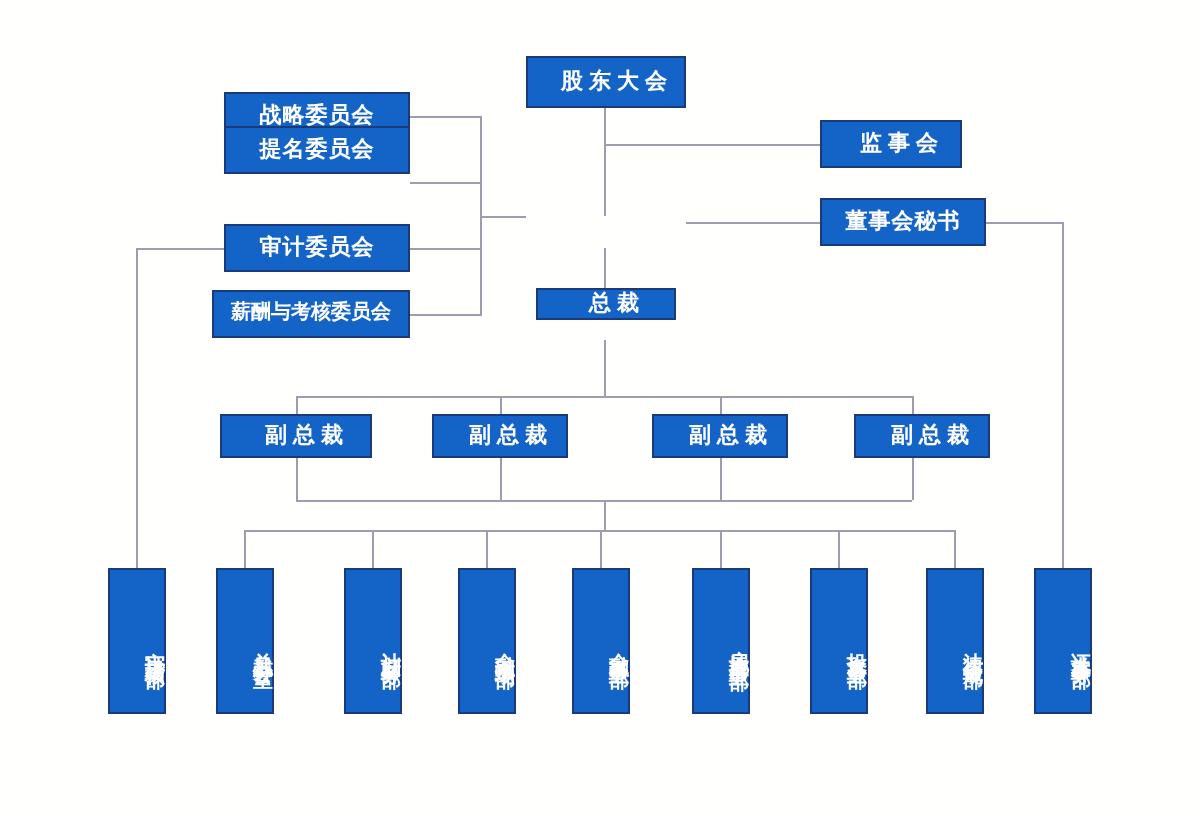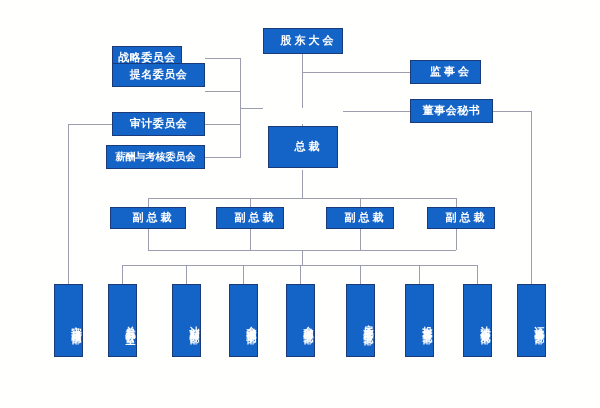--- a/index.html
+++ b/index.html
@@ -111,23 +111,23 @@
   <div class="line v" style="left:419px; top:265px; height:19px;"></div>
   <div class="line v" style="left:477px; top:265px; height:19px;"></div>
 
   <div class="node h-node spaced" style="left:263px; top:28px; width:80px; height:26px;">股东大会</div>
 
 
   <div class="node h-node spaced" style="left:410px; top:60px; width:71px; height:24px;">监事会</div>
 
   <div class="node h-node" style="left:410px; top:99px; width:83px; height:24px;">董事会秘书</div>
 
-  <div class="node h-node spaced" style="left:268px; top:126px; width:70px; height:42px;text-align:center;">总裁</div>
+  <div class="node h-node spaced" style="left:268px; top:144px; width:70px; height:16px;text-align:center;">总裁</div>
 
-  <div class="node h-node" style="left:112px; top:46px; width:70px; height:24px;">战略委员会</div>
+  <div class="node h-node" style="left:112px; top:46px; width:93px; height:24px;">战略委员会</div>
   <div class="node h-node" style="left:112px; top:63px; width:93px; height:24px;">提名委员会</div>
   <div class="node h-node wide-label" style="left:106px; top:145px; width:99px; height:24px;">薪酬与考核委员会</div>
   <div class="node h-node" style="left:112px; top:112px; width:93px; height:24px;">审计委员会</div>
 
   <div class="node h-node spaced" style="left:110px; top:207px; width:76px; height:22px;">副总裁</div>
   <div class="node h-node spaced" style="left:216px; top:207px; width:68px; height:22px;">副总裁</div>
   <div class="node h-node spaced" style="left:326px; top:207px; width:68px; height:22px;">副总裁</div>
   <div class="node h-node spaced" style="left:427px; top:207px; width:68px; height:22px;">副总裁</div>
 
   <div class="node v-node" style="left:54px; top:284px; width:29px; height:73px;">审计稽核部</div>

